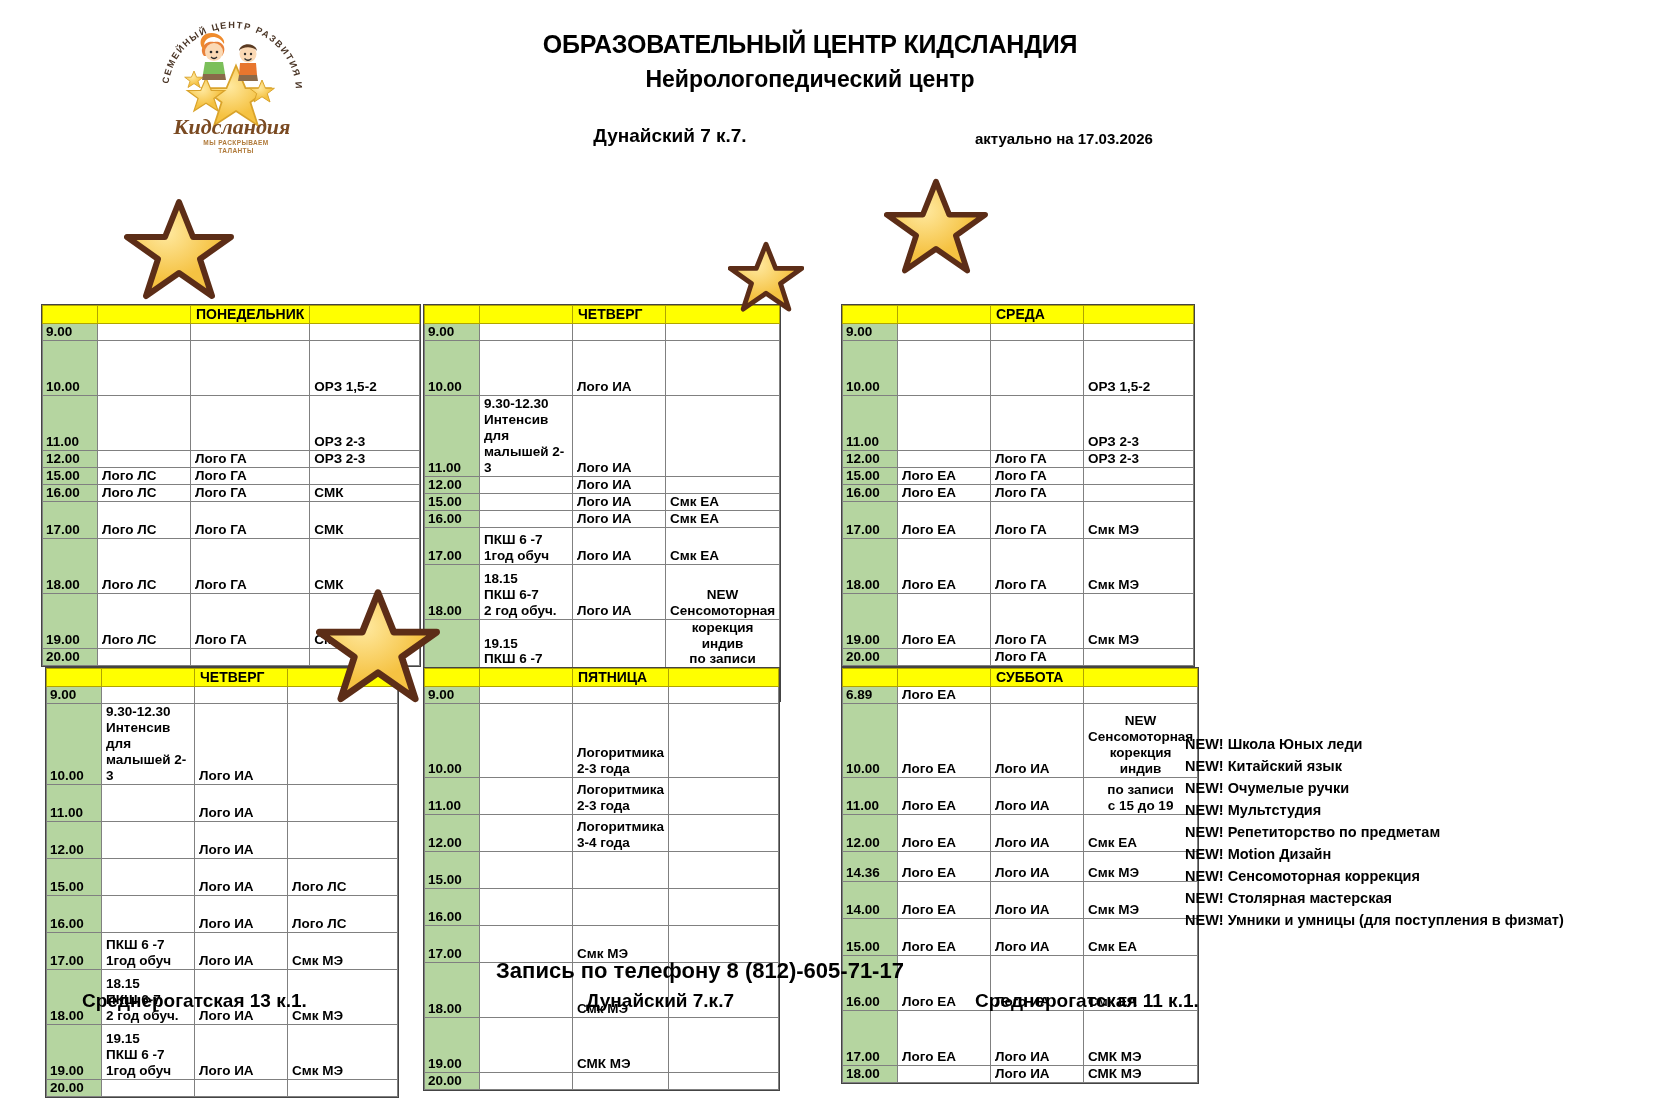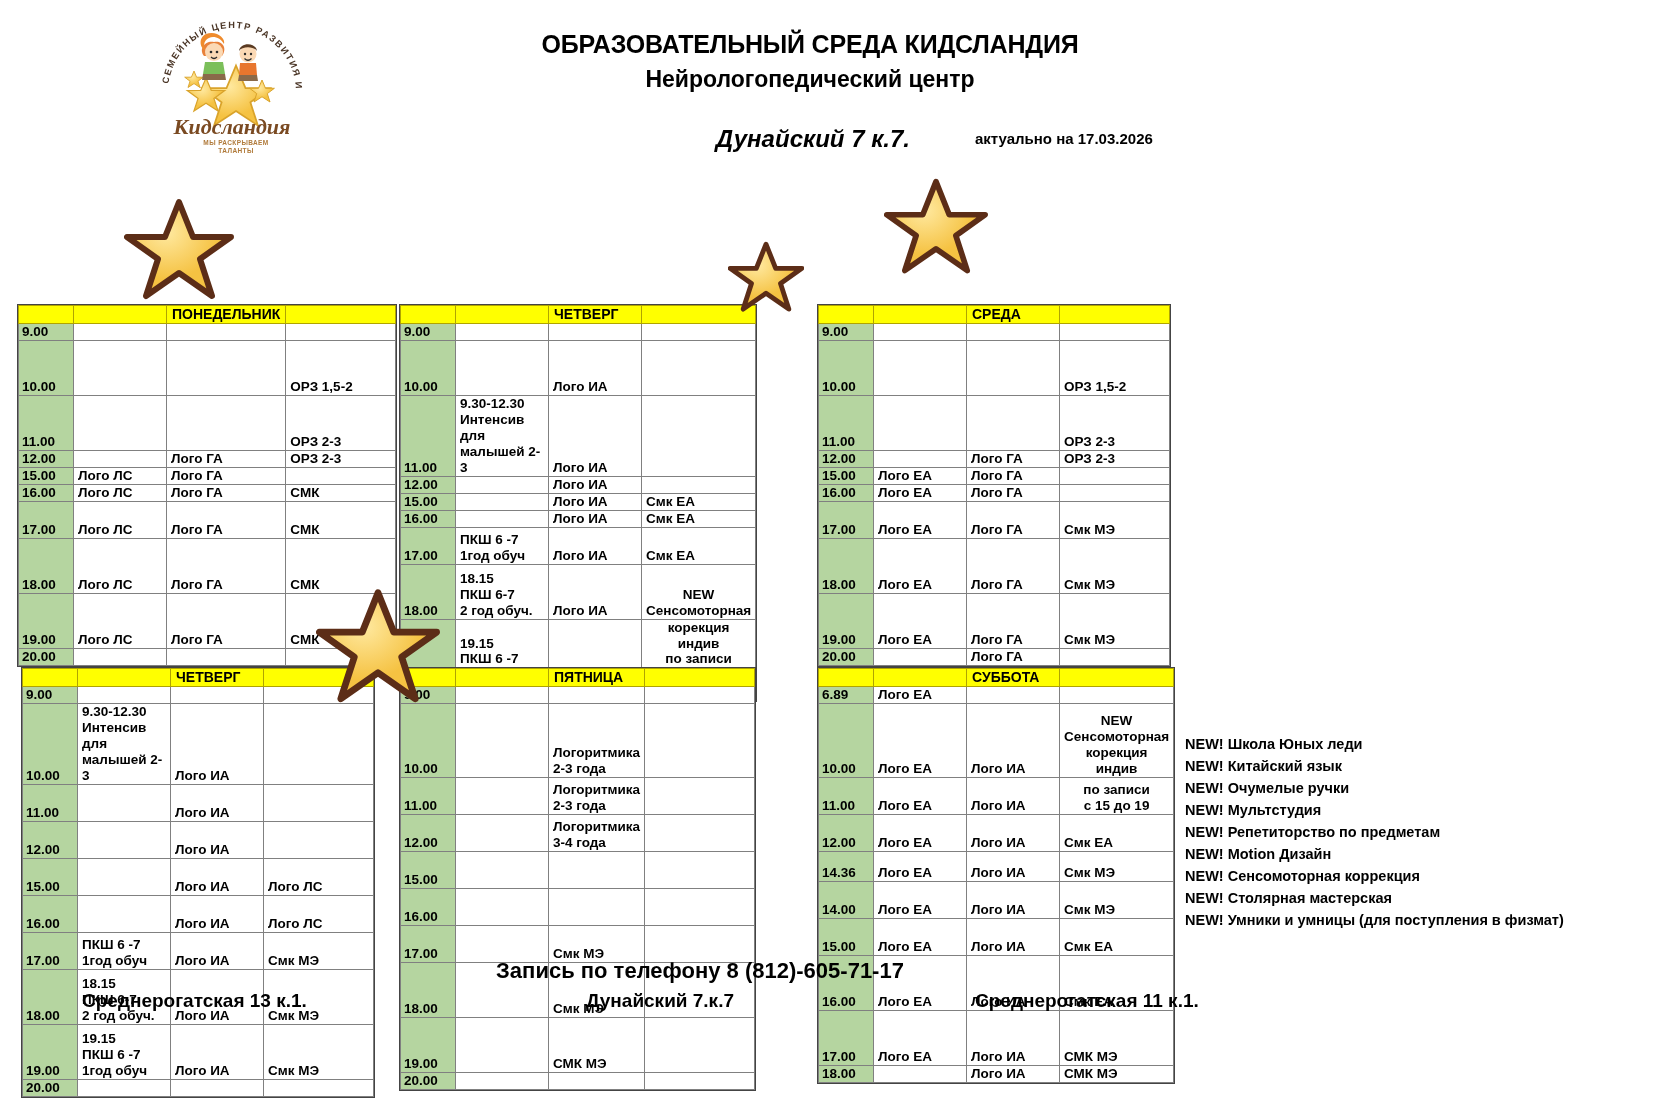--- a/index.html
+++ b/index.html
@@ -22,22 +22,22 @@
   .titles{
     position:absolute;left:360px;top:30px;width:900px;text-align:center;
   }
   .title1{
     font-size:25px;font-weight:bold;letter-spacing:-0.2px;line-height:1.15;
   }
   .title2{
     font-size:23px;font-weight:bold;margin-top:7px;line-height:1.15;
   }
   .addr-top{
-    position:absolute;left:430px;top:125px;width:480px;text-align:right;
-    font-size:24px;font-weight:bold;font-style:italic;
+    position:absolute;left:430px;top:125px;width:480px;text-align:center;
+    font-size:19px;font-weight:bold;
   }
   .actual{
     position:absolute;left:975px;top:130px;
     font-size:15px;font-weight:bold;
   }
 
   
   .grid{position:relative;}
   .daytable{
     position:absolute;
@@ -65,21 +65,21 @@
   }
   .daytable .hdr td.dayname{text-align:left;}
   .daytable td.time{
     background:#b5d5a0;
     font-size:13.5px;
     padding-left:3px;
     vertical-align:bottom;
   }
   .daytable td.c-center{text-align:center;}
   
-  .daytable{box-shadow:0 0 0 1px #444;}
+  .daytable{box-shadow:0 0 0 1px #444;margin-left:24px;}
 
   
   col.c-time{width:55px;}
   col.c-a{width:93px;}
   col.c-b{width:93px;}
   col.c-c{width:110px;}
 
   
   .star{position:absolute;pointer-events:none;}
 
@@ -148,21 +148,21 @@
             <path d="M -9,11 L 9,11 L 10,17 L -10,17 Z" fill="#8a6a4a"></path>
           </g>
         </g>
         <text x="80" y="126" text-anchor="middle" font-size="22" fill="#7a4a22" font-family="'Liberation Serif',serif" font-style="italic" font-weight="bold">Кидсландия</text>
         <text x="84" y="137" text-anchor="middle" font-size="6.5" fill="#b07a3a" font-family="'Liberation Sans',sans-serif" font-weight="bold" letter-spacing="0.4">МЫ РАСКРЫВАЕМ</text>
         <text x="84" y="145" text-anchor="middle" font-size="6.5" fill="#b07a3a" font-family="'Liberation Sans',sans-serif" font-weight="bold" letter-spacing="0.4">ТАЛАНТЫ</text>
       </svg>
     </div>
 
     <div class="titles">
-      <div class="title1">ОБРАЗОВАТЕЛЬНЫЙ СРЕДА КИДСЛАНДИЯ</div>
+      <div class="title1">ОБРАЗОВАТЕЛЬНЫЙ ЦЕНТР КИДСЛАНДИЯ</div>
       <div class="title2">Нейрологопедический центр</div>
     </div>
 
     <div class="addr-top">Дунайский 7 к.7.</div>
     <div class="actual">актуально на 17.03.2026</div>
   </div>
 
   <div class="grid">
     <table class="daytable" id="t0" style="left:18px;top:155px;">
         <colgroup>

